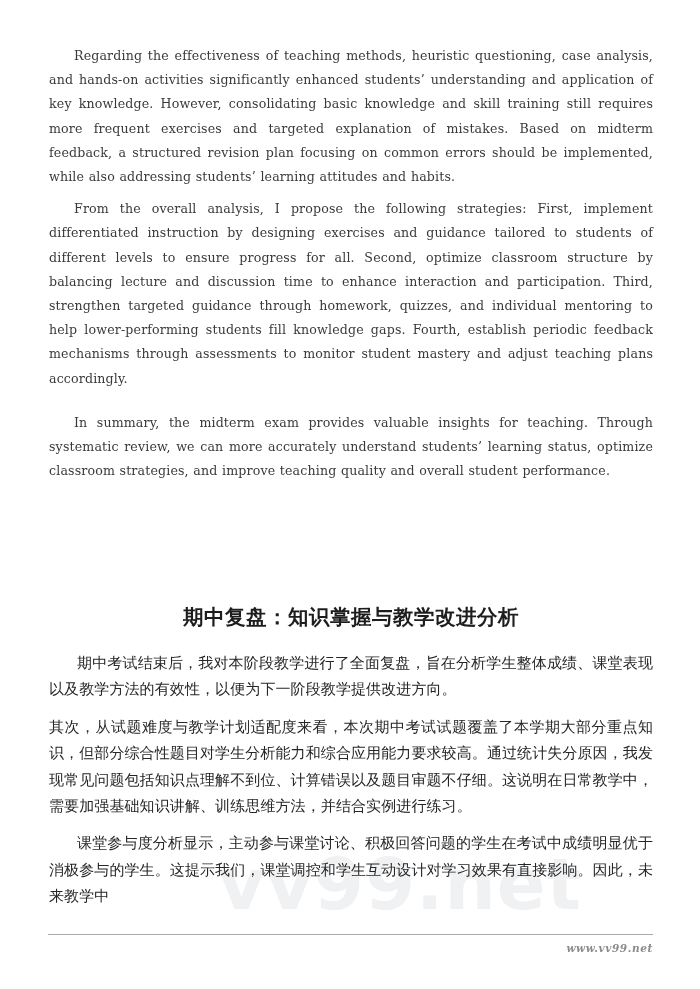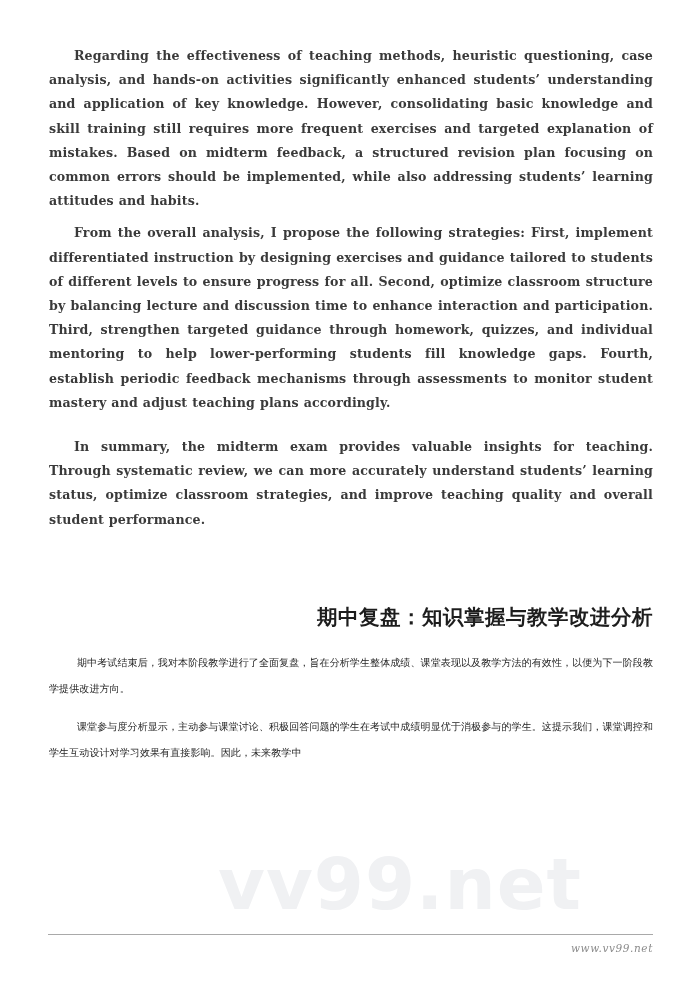--- a/index.html
+++ b/index.html
@@ -59,50 +59,50 @@
     font-size: 12.6px;
     line-height: 24.2px;
     text-align: justify;
     text-justify: inter-word;
     color: #3a3a3a;
     margin: 0 0 8px 0;
     letter-spacing: 0.15px;
     word-spacing: 0.4px;
     -webkit-font-smoothing: none;
   }
-  .en-para.indent { text-indent: 25px; font-weight: bold; }
+  .en-para.indent { text-indent: 25px; }
   .en-para.last-en { margin-bottom: 0; margin-top: 20px; }
 
   
   .doc-heading {
     font-family: "DejaVu Sans", "Liberation Sans", sans-serif;
     font-size: 20.5px;
     font-weight: 700;
-    text-align: right;
+    text-align: center;
     color: #1d1d1d;
     letter-spacing: 0.5px;
     margin: 0;
     padding: 0;
     width: 604px;
     position: absolute;
     left: 0;
     top: 558px;
     line-height: 30px;
   }
 
   
   .zh-block {
     position: absolute;
     left: 0;
     top: 606px;
     width: 604px;
   }
   .zh-para {
     font-family: "DejaVu Sans", "Liberation Sans", sans-serif;
-    font-size: 10px;
+    font-size: 15px;
     line-height: 26.4px;
     text-align: justify;
     text-justify: inter-ideograph;
     color: #262626;
     margin: 0 0 11px 0;
     letter-spacing: 0.1px;
   }
   .zh-para.indent { text-indent: 28px; }
   .zh-para.noindent { text-indent: 0; }
   .zh-para.tail { margin-bottom: 0; }
@@ -121,20 +121,21 @@
     position: absolute;
     right: 47px;
     top: 942px;
     font-family: "DejaVu Serif", "Liberation Serif", serif;
     font-style: italic;
     font-size: 10.5px;
     letter-spacing: 0.6px;
     color: #8b8b8b;
     z-index: 2;
     white-space: nowrap;
+    font-weight: bold;
   }
 </style>
 </head>
 <body>
 
 <div class="page">
 
   <div class="watermark">vv99.net</div>
 
   <div class="content">
@@ -145,20 +146,21 @@
     <p class="en-para indent">From the overall analysis, I propose the following strategies: First, implement differentiated instruction by designing exercises and guidance tailored to students of different levels to ensure progress for all. Second, optimize classroom structure by balancing lecture and discussion time to enhance interaction and participation. Third, strengthen targeted guidance through homework, quizzes, and individual mentoring to help lower-performing students fill knowledge gaps. Fourth, establish periodic feedback mechanisms through assessments to monitor student mastery and adjust teaching plans accordingly.</p>
 
     <p class="en-para indent last-en">In summary, the midterm exam provides valuable insights for teaching. Through systematic review, we can more accurately understand students’ learning status, optimize classroom strategies, and improve teaching quality and overall student performance.</p>
 
     <h1 class="doc-heading">期中复盘：知识掌握与教学改进分析</h1>
 
     <div class="zh-block">
       <p class="zh-para indent">期中考试结束后，我对本阶段教学进行了全面复盘，旨在分析学生整体成绩、课堂表现以及教学方法的有效性，以便为下一阶段教学提供改进方向。</p>
 
 
+      <p class="zh-para noindent">其次，从试题难度与教学计划适配度来看，本次期中考试试题覆盖了本学期大部分重点知识，但部分综合性题目对学生分析能力和综合应用能力要求较高。通过统计失分原因，我发现常见问题包括知识点理解不到位、计算错误以及题目审题不仔细。这说明在日常教学中，需要加强基础知识讲解、训练思维方法，并结合实例进行练习。</p>
 
       <p class="zh-para indent tail">课堂参与度分析显示，主动参与课堂讨论、积极回答问题的学生在考试中成绩明显优于消极参与的学生。这提示我们，课堂调控和学生互动设计对学习效果有直接影响。因此，未来教学中</p>
     </div>
 
   </div>
 
   <div class="footer-rule"></div>
 
   <div class="footer-url">www.vv99.net</div>
 

